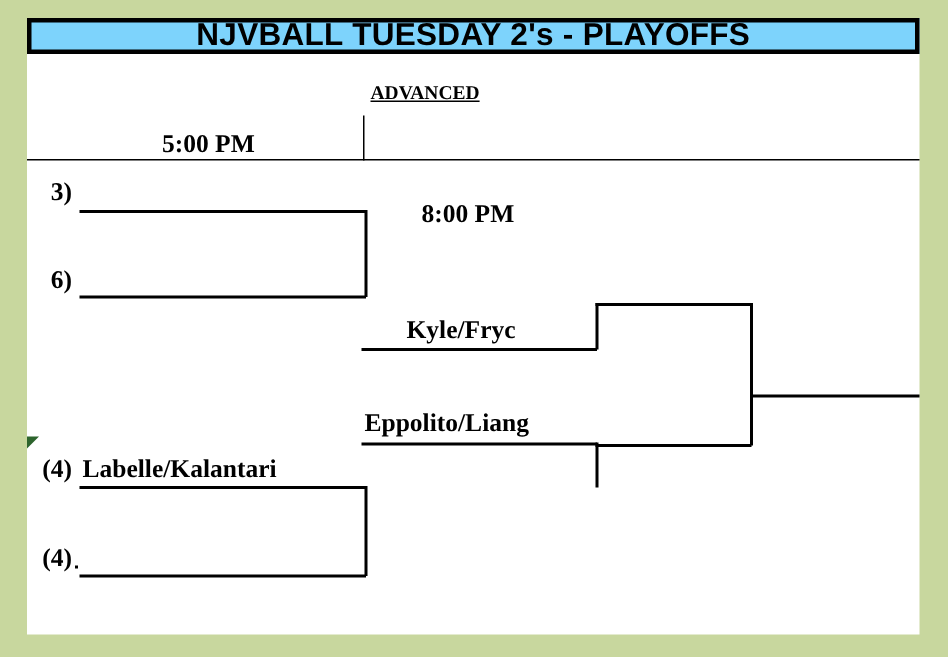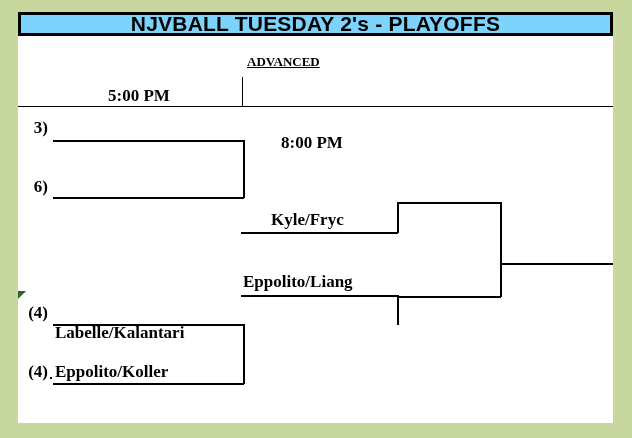--- a/index.html
+++ b/index.html
@@ -127,21 +127,21 @@
   #ul-sharko     { left: 53px;  top: 140px; width: 191px; }
 
   #seed-bryant   { left: 20px;  top: 177px; width: 28px; }
   #team-bryant   { left: 55px;  top: 177px; }
   #ul-bryant     { left: 53px;  top: 197px; width: 191px; }
 
   #vconn-upper1  { left: 243px; top: 140px; height: 58px; }
 
   
   #seed-labelle  { left: 14px;  top: 303px; width: 34px; }
-  #team-labelle  { left: 55px;  top: 303px; margin-top: 20px; }
+  #team-labelle  { left: 55px;  top: 303px; }
   #ul-labelle    { left: 53px;  top: 324px; width: 191px; }
 
   #seed-eppolito { left: 14px;  top: 362px; width: 34px; }
   #team-eppolito { left: 55px;  top: 362px; }
   #ul-eppolito   { left: 53px;  top: 383px; width: 191px; }
 
   #vconn-lower1  { left: 243px; top: 324px; height: 60px; }
 
   
   #team-kyle     { left: 243px; top: 210px; margin-left: 28px; }
@@ -205,21 +205,20 @@
   <div class="seed" id="seed-bryant">6)</div>
   <div class="hline" id="ul-bryant"></div>
 
   <div class="vline" id="vconn-upper1"></div>
 
   <div class="seed" id="seed-labelle">(4)</div>
   <div class="team" id="team-labelle">Labelle/Kalantari</div>
   <div class="hline" id="ul-labelle"></div>
 
   <div class="seed" id="seed-eppolito">(4)</div>
-  <div class="team" id="team-eppolito">Eppolito/Koller</div>
   <div class="hline" id="ul-eppolito"></div>
 
   <div class="vline" id="vconn-lower1"></div>
 
   <div class="team" id="team-kyle">Kyle/Fryc</div>
   <div class="hline" id="ul-kyle"></div>
 
   <div class="team" id="team-callahan">Eppolito/Liang</div>
   <div class="hline" id="ul-callahan"></div>
 

